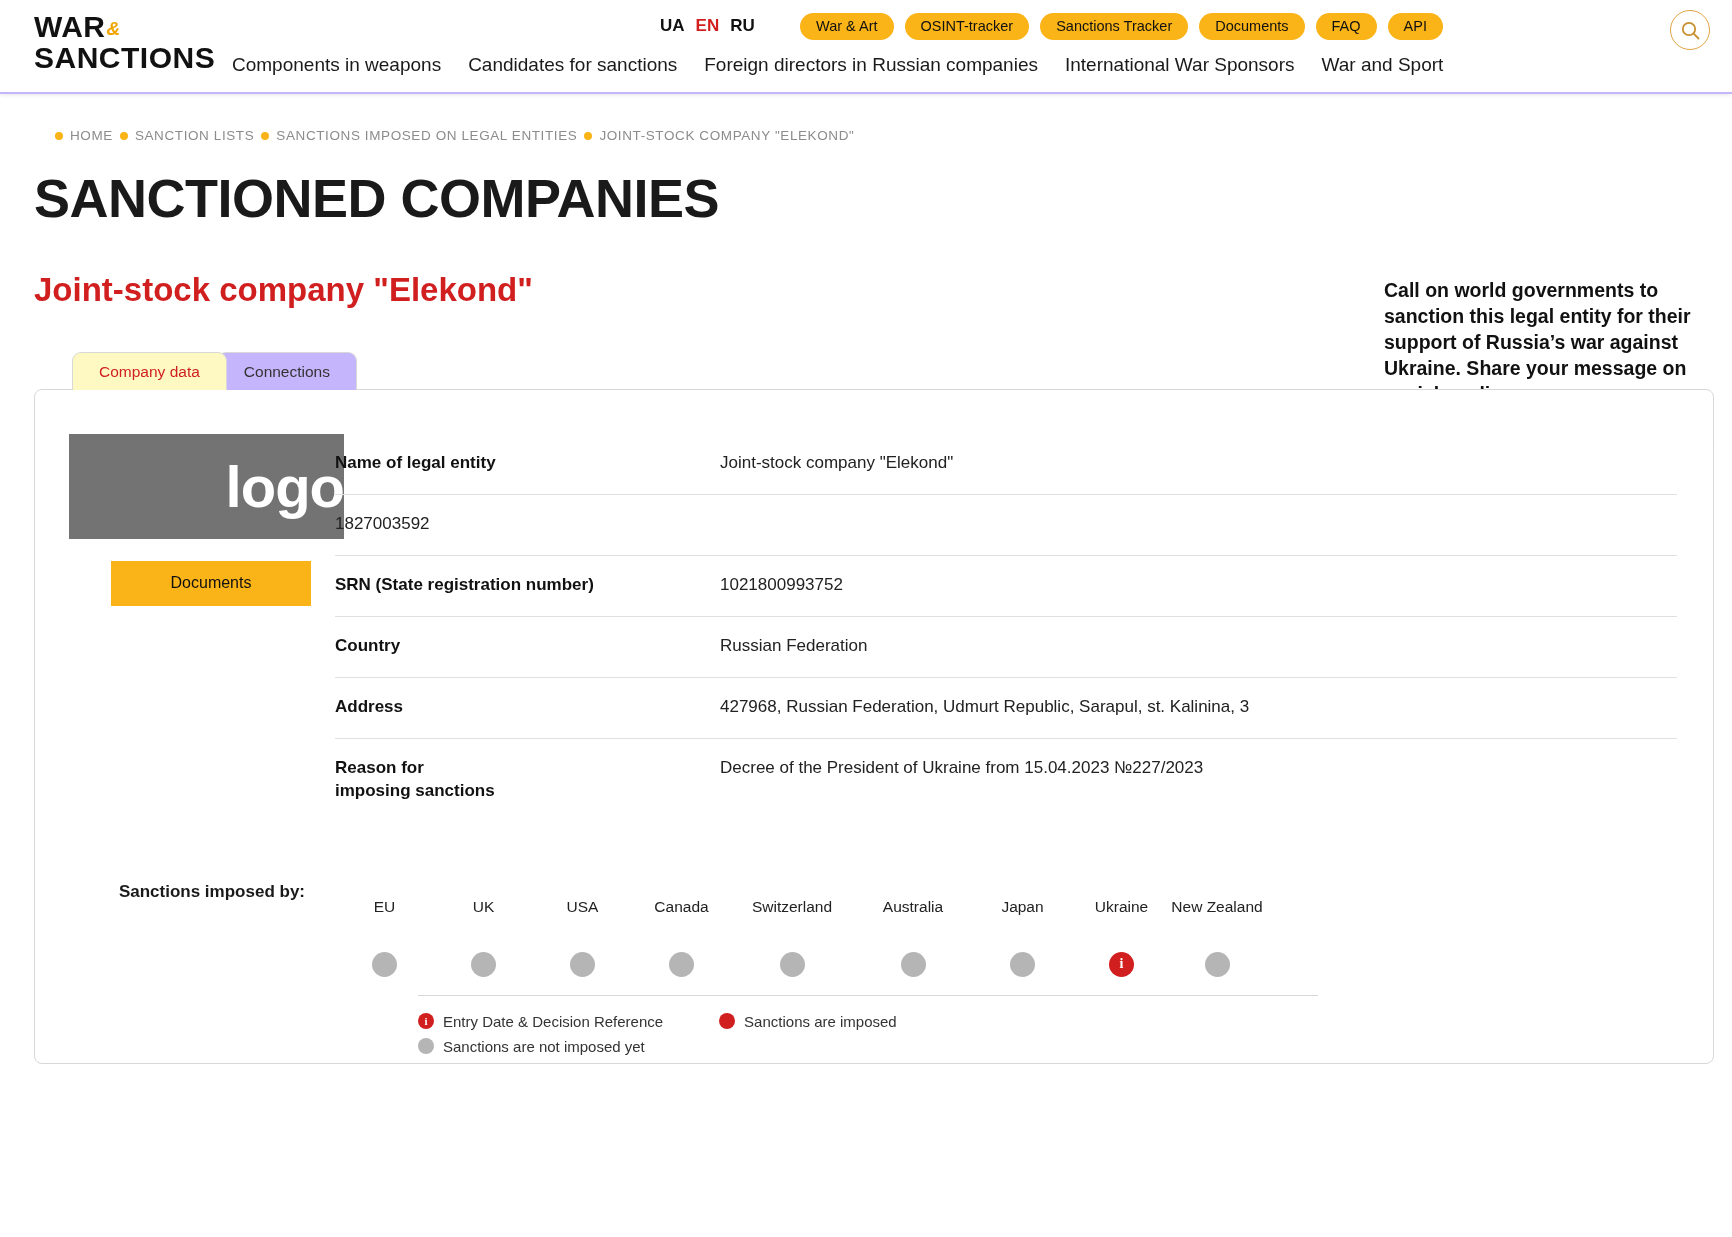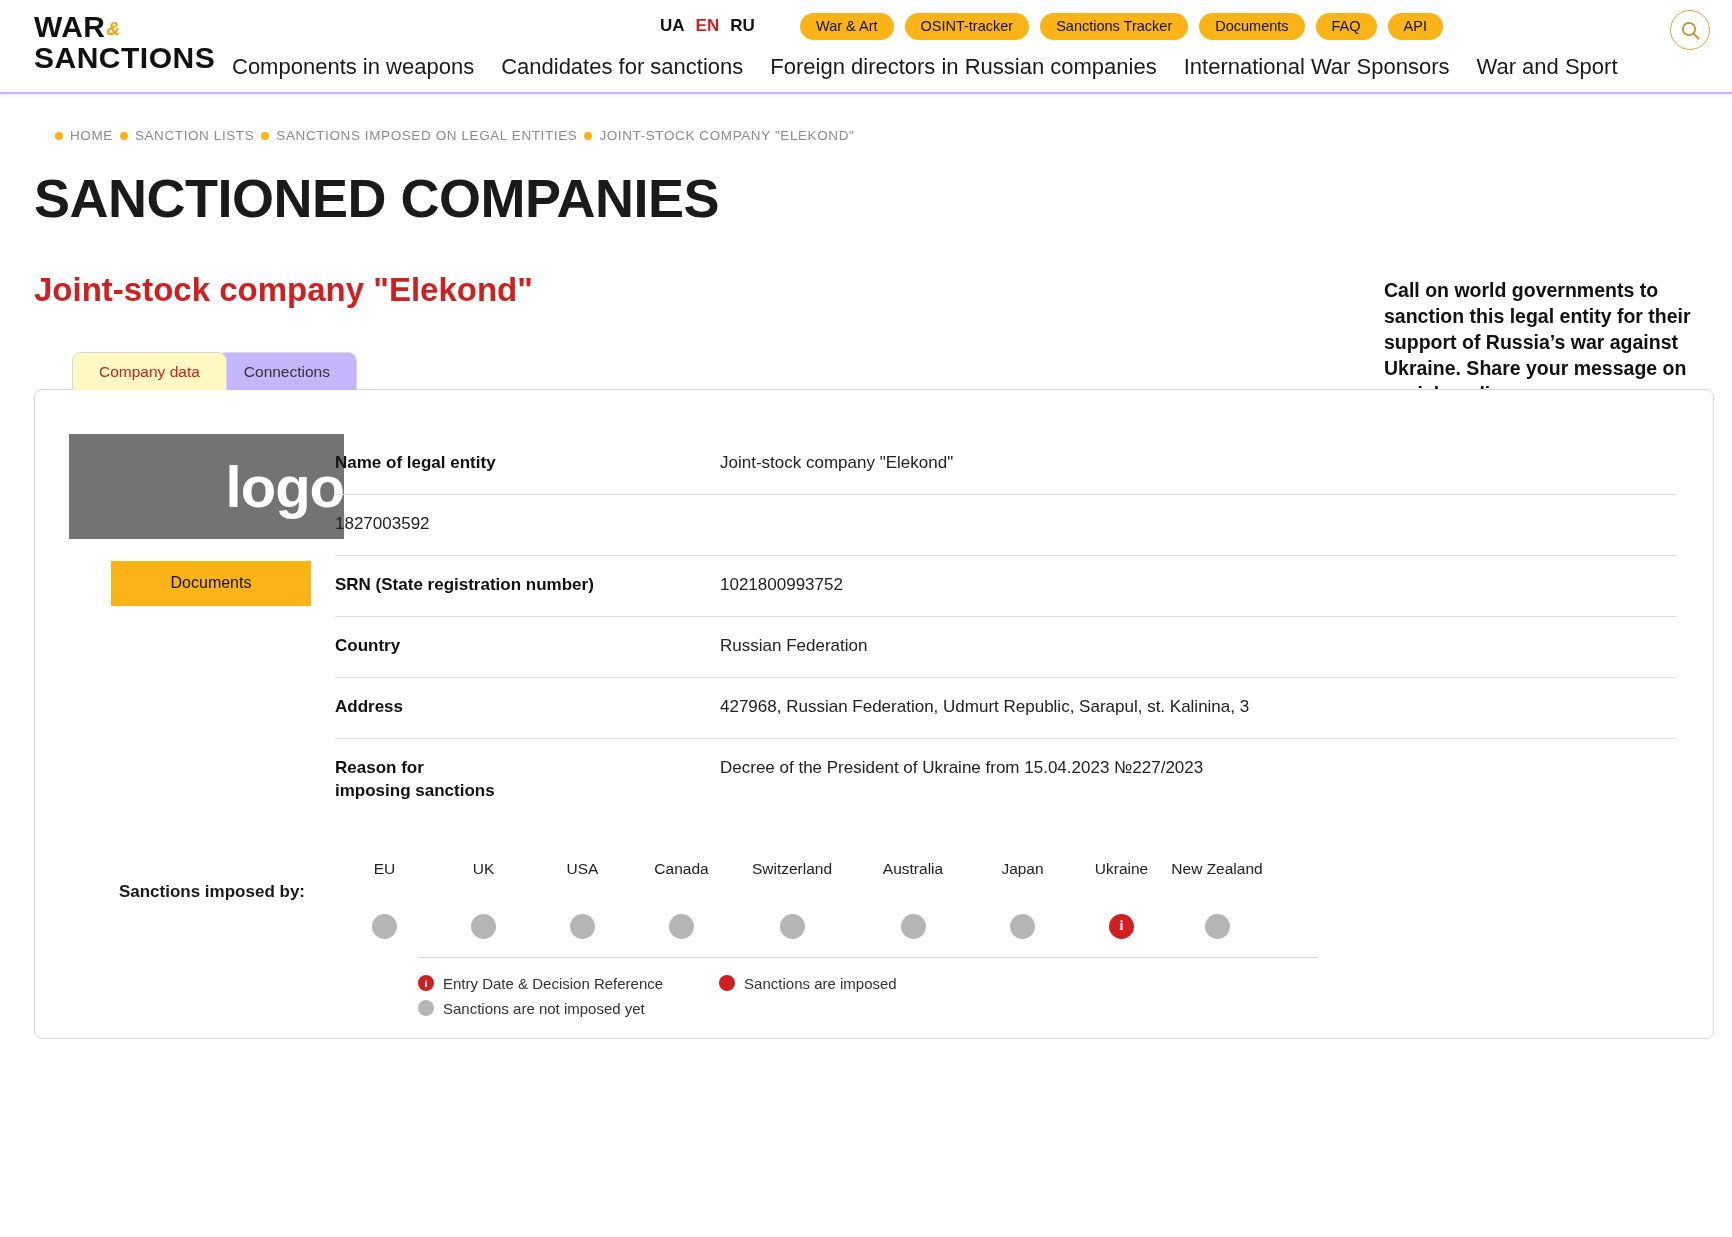--- a/index.html
+++ b/index.html
@@ -71,21 +71,21 @@
     border: 1.6px solid #e0a340;
     border-radius: 50%;
     display: flex; align-items: center; justify-content: center;
     cursor: pointer;
   }
   .search-circle svg { display: block; }
   .mainnav {
     position: absolute;
     left: 232px; top: 54px;
     display: flex; gap: 27px;
-    font-size: 22px;
+    font-size: 19px;
     color: #1a1a1a;
   }
   .mainnav span { cursor: pointer; white-space: nowrap; }
 
   
   .breadcrumb {
     display: flex; align-items: center;
     gap: 7px;
     padding: 34px 0 0 55px;
     font-size: 13.5px;
@@ -247,20 +247,21 @@
   }
   .flags {
     display: flex;
     gap: 0;
   }
   .flag {
     width: 99px;
     text-align: center;
     font-size: 15.5px;
     color: #222;
+    margin-top: 38px;
   }
   .flag .name { line-height: 1.18; min-height: 40px; display: flex; align-items: flex-start; justify-content: center; }
   .dot {
     width: 25px; height: 25px; border-radius: 50%;
     background: #b5b5b5;
     margin: 14px auto 0;
     display: flex; align-items: center; justify-content: center;
     color: #fff; font-size: 14px; font-weight: bold;
     font-family: "Liberation Serif", serif;
   }

